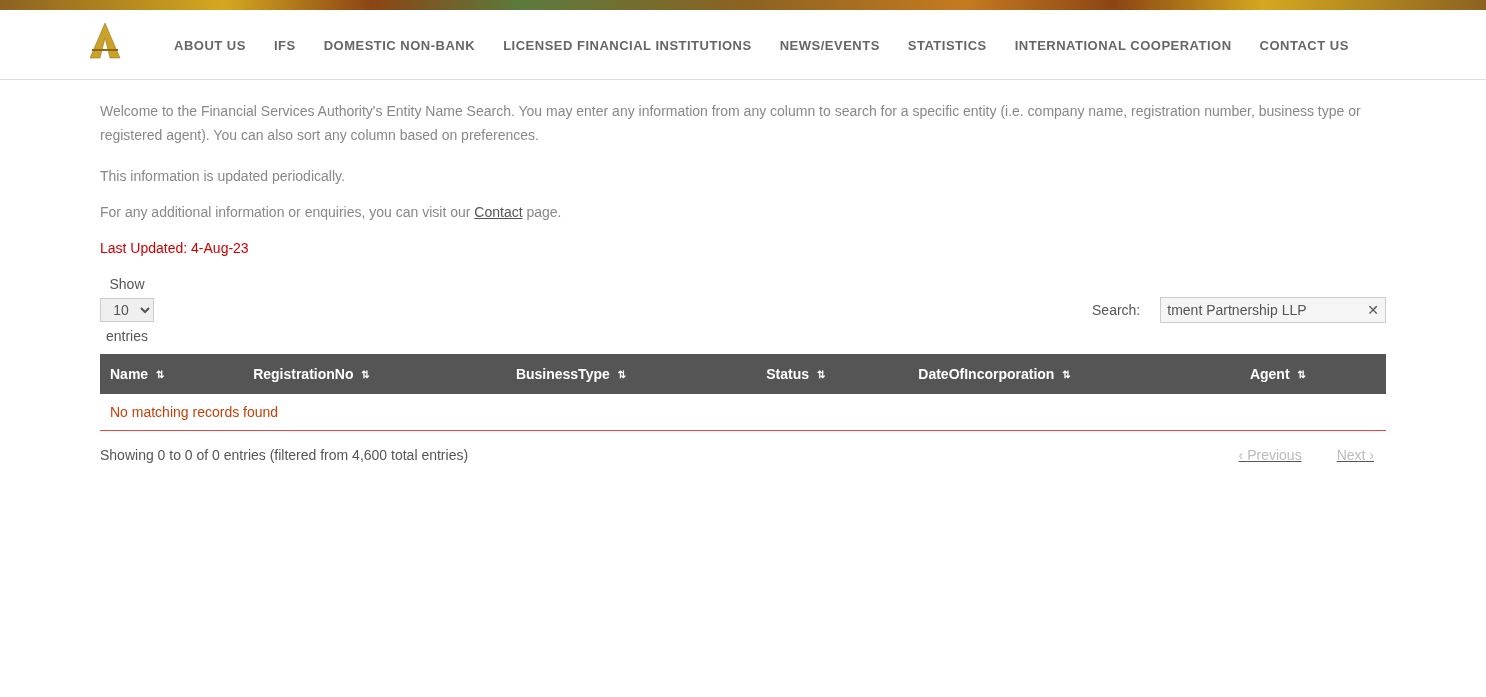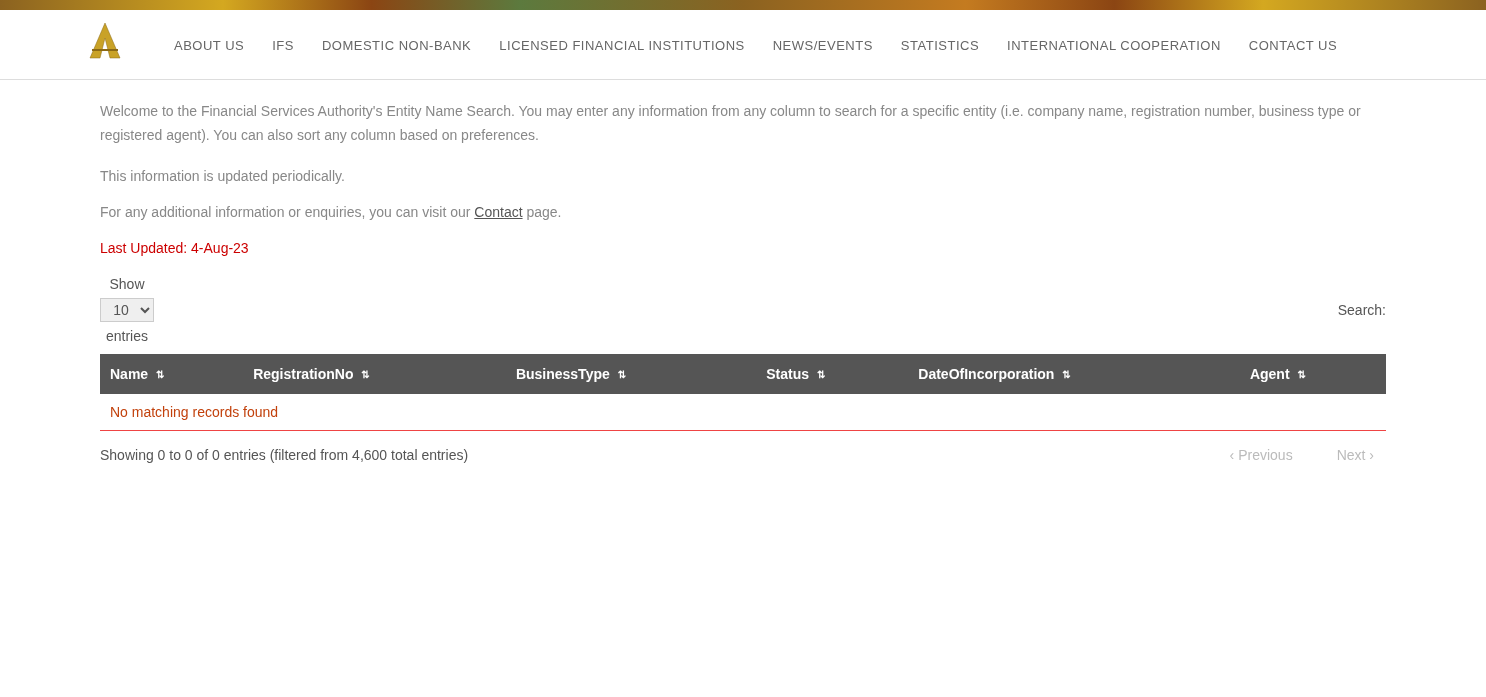--- a/index.html
+++ b/index.html
@@ -29,21 +29,21 @@
       align-items: center;
       gap: 0;
       flex-wrap: wrap;
       list-style: none;
     }
 
     .nav-links li a {
       color: #666;
       text-decoration: none;
       font-size: 13px;
-      font-weight: 400;
+      font-weight: 700;
       padding: 0 14px;
       letter-spacing: 0.5px;
       white-space: nowrap;
     }
 
     
     .main-content {
       padding: 20px 100px 30px 100px;
     }
 
@@ -187,21 +187,22 @@
     }
 
     .entries-info {
       color: #555;
       font-size: 14px;
     }
 
     .pagination {
       display: flex;
       align-items: center;
-      gap: 20px;
+      gap: 11px;
+      text-decoration: underline;
     }
 
     .pagination button {
       background: none;
       border: none;
       cursor: pointer;
       font-size: 14px;
       color: #888;
       padding: 6px 12px;
     }
@@ -259,20 +260,24 @@
       <select>
         <option>10</option>
         <option>25</option>
         <option>50</option>
         <option>100</option>
       </select>
       <span>entries</span>
     </div>
     <div class="search-box">
       <label>Search:</label>
+      <div class="search-input-wrapper">
+        <input type="text" class="search-input" value="tment Partnership LLP" style="">
+        <button class="search-clear">✕</button>
+      </div>
     </div>
   </div>
 
   <table class="data-table">
     <thead>
       <tr>
         <th>
           <span>Name</span>
           <span class="sort-arrows">⇅</span>
         </th>

